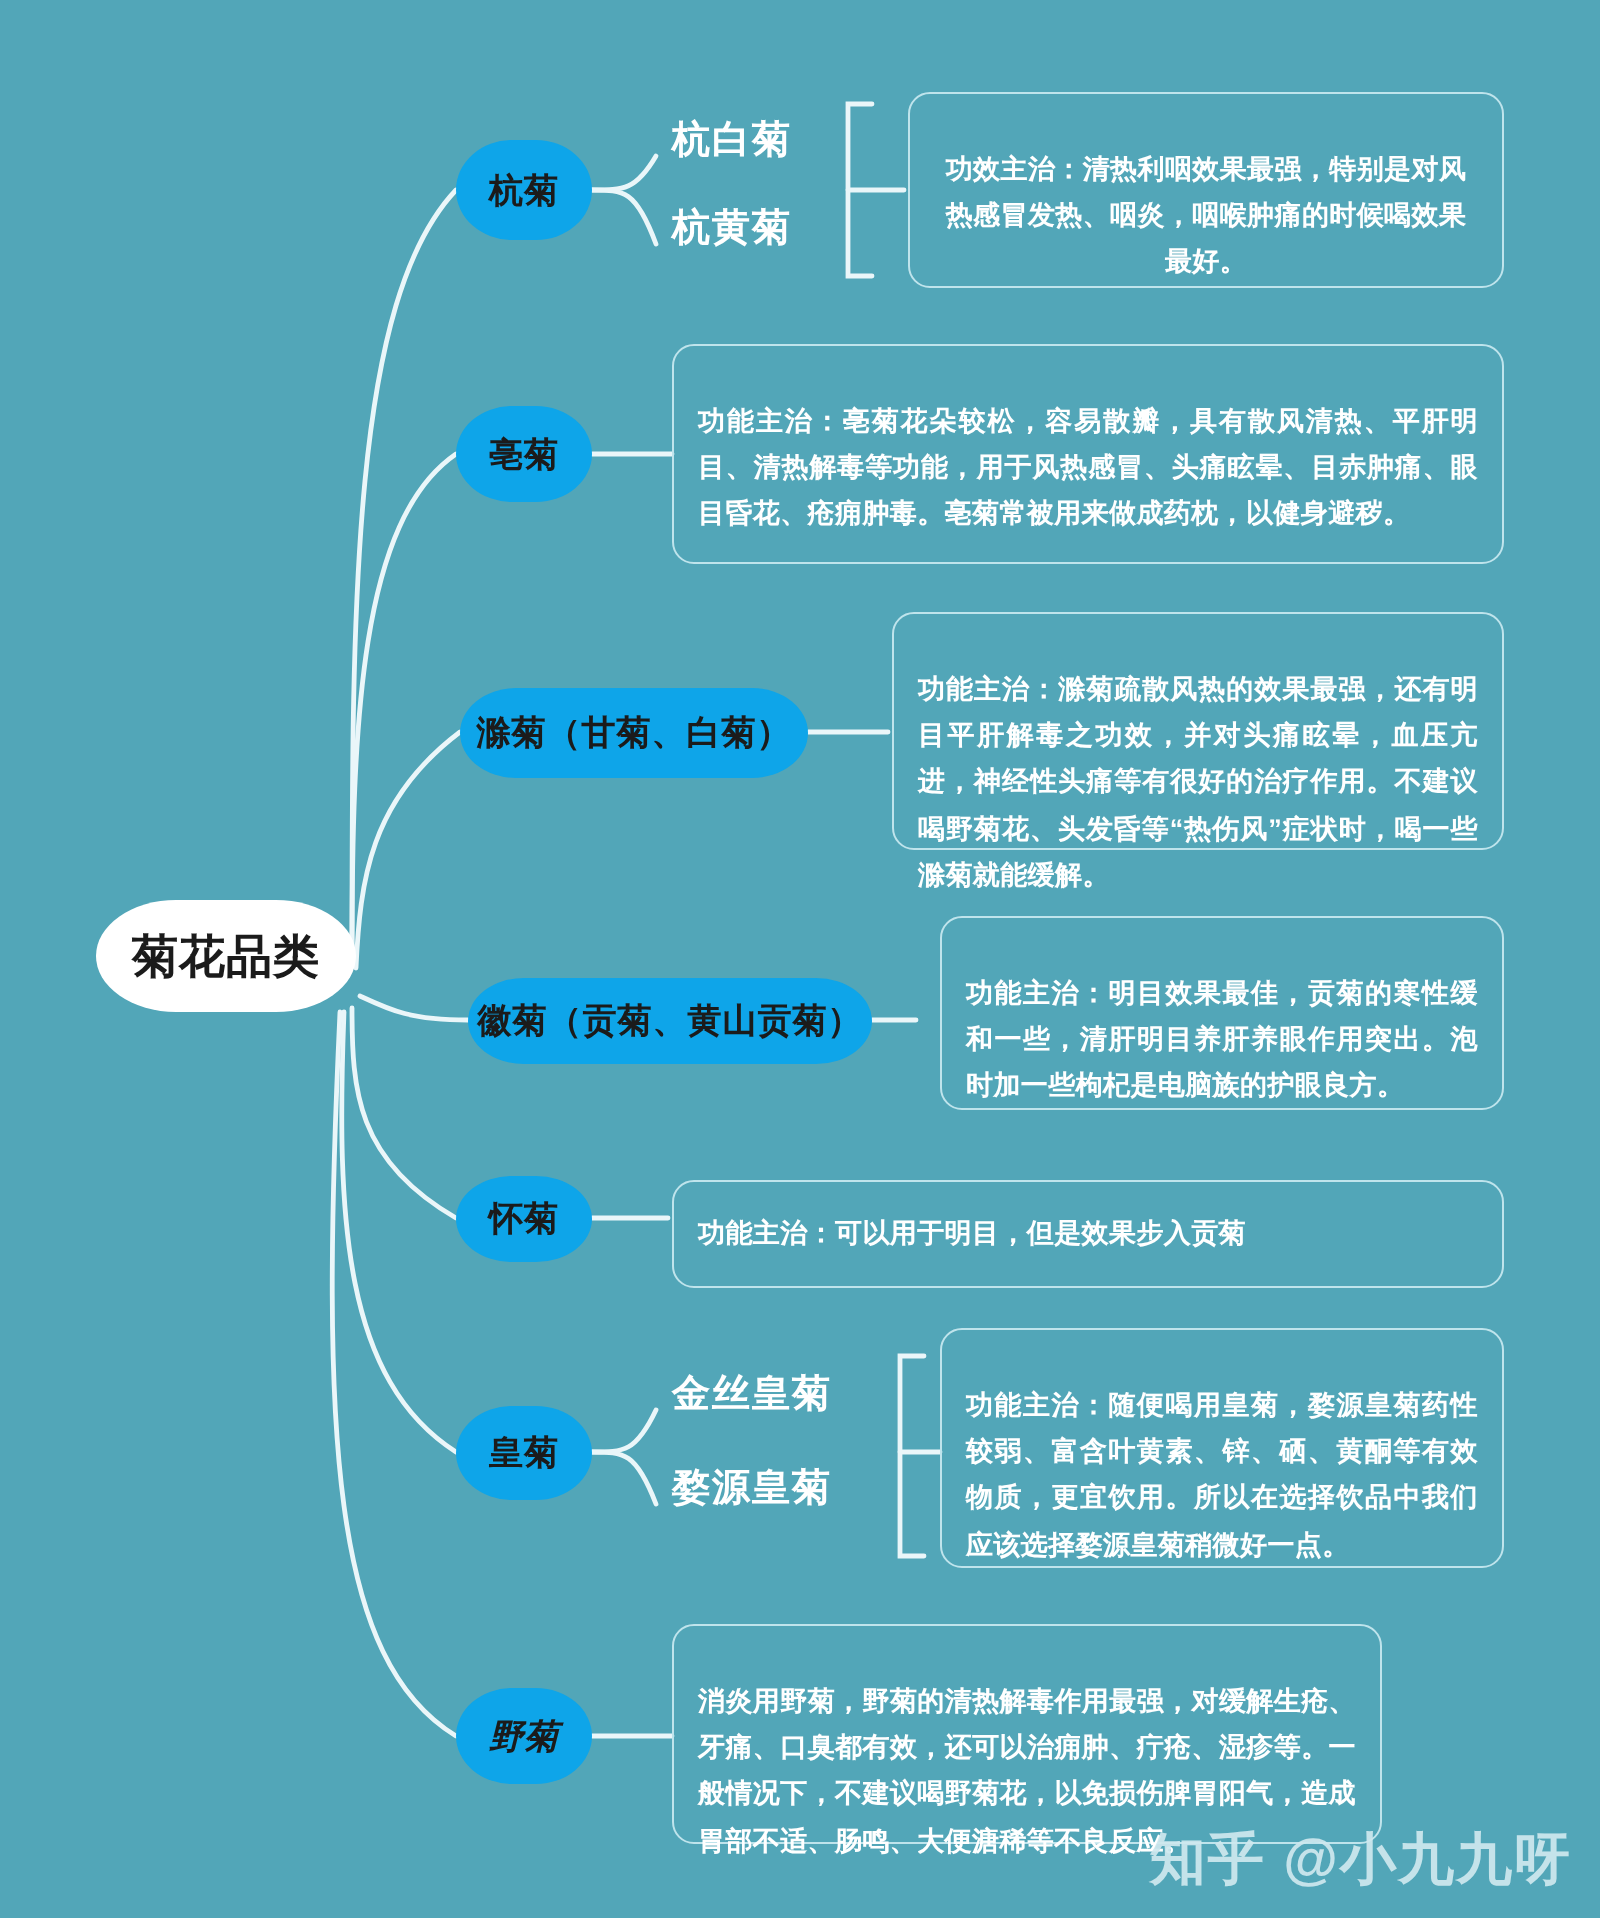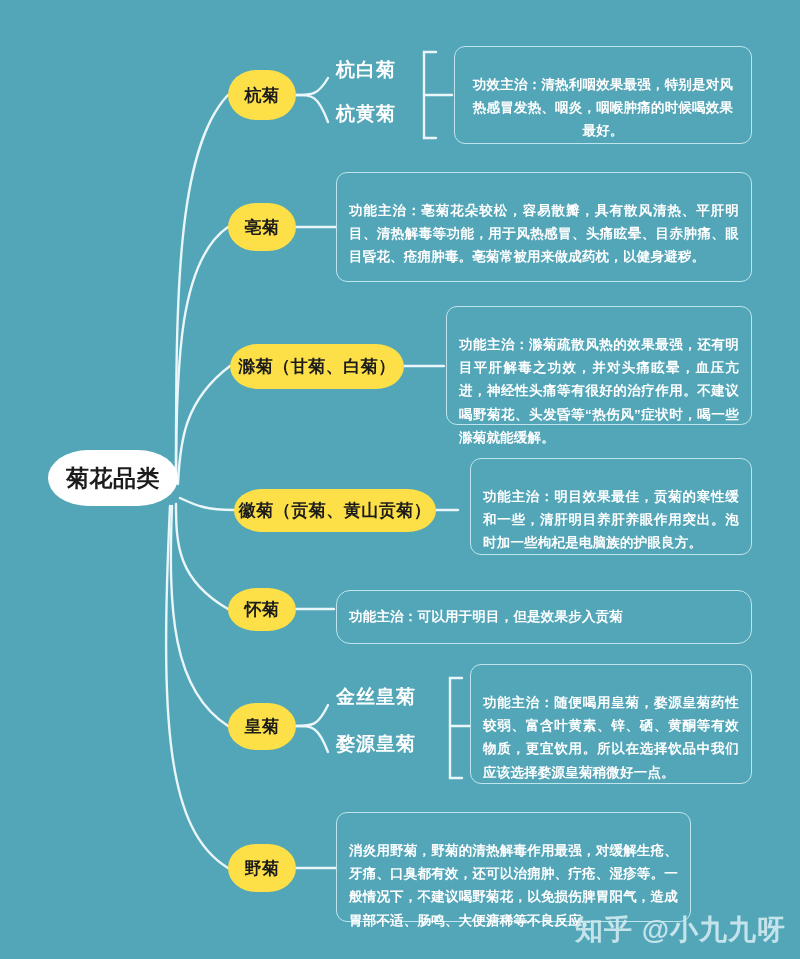--- a/index.html
+++ b/index.html
@@ -9,21 +9,21 @@
     font-family:"Liberation Sans","DejaVu Sans",sans-serif;
     overflow:hidden;
     position:relative;
   }
   #map{position:absolute;inset:0;width:800px;height:959px;}
   svg.links{position:absolute;left:0;top:0;width:800px;height:959px;pointer-events:none;}
 
   
   .node{
     position:absolute;
-    background:#fde047;
+    background:#0ea5e9;
     color:#1b1b1b;
     border-radius:28px/50%;
     display:flex;align-items:center;justify-content:center;
     font-weight:bold;
     letter-spacing:.5px;
     box-sizing:border-box;
     white-space:nowrap;
   }
   .node.root{
     background:#ffffff;
@@ -50,21 +50,21 @@
     border-radius:11px;
     color:#ffffff;
     font-size:13.5px;
     font-weight:bold;
     line-height:1.72;
     padding:26px 12px;
     letter-spacing:.2px;
   }
   .infobox.center{text-align:center;}
   .infobox.just{text-align:justify;text-align-last:left;}
-  .infobox.one{display:flex;align-items:center;border-radius:14px;}
+  .infobox.one{display:flex;align-items:center;}
 
   .watermark{
     position:absolute;
     right:14px;bottom:10px;
     color:#cfe9ef;
     font-size:28px;
     font-weight:bold;
     letter-spacing:1px;
     opacity:.92;
   }
@@ -126,21 +126,21 @@
   </div>
 
   <div class="node branch" style="left:228px;top:588px;width:68px;height:43px;">
     <span>怀菊</span>
   </div>
 
   <div class="node branch" style="left:228px;top:703px;width:68px;height:47px;">
     <span>皇菊</span>
   </div>
 
-  <div class="node branch" style="left:228px;top:844px;width:68px;height:48px;">
+  <div class="node branch" style="left:228px;top:844px;width:68px;height:48px;font-style:italic;">
     <span>野菊</span>
   </div>
 
   <div class="leaf" style="left:336px;top:57px;">杭白菊</div>
   <div class="leaf" style="left:336px;top:101px;">杭黄菊</div>
 
   <div class="leaf" style="left:336px;top:684px;">金丝皇菊</div>
   <div class="leaf" style="left:336px;top:731px;">婺源皇菊</div>
 
   <div class="infobox center" style="left:454px;top:46px;width:298px;height:98px;">

